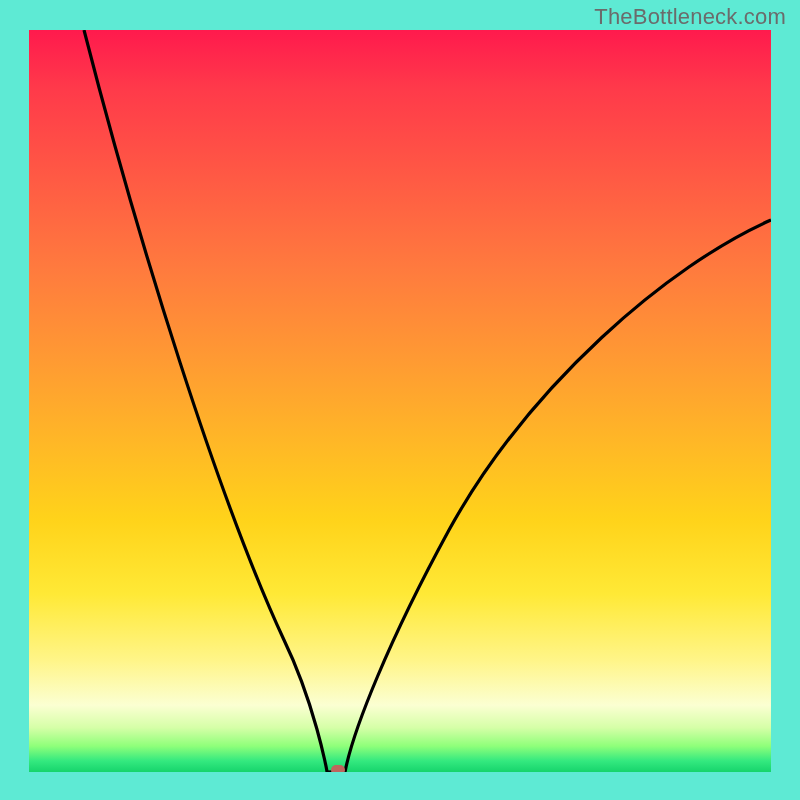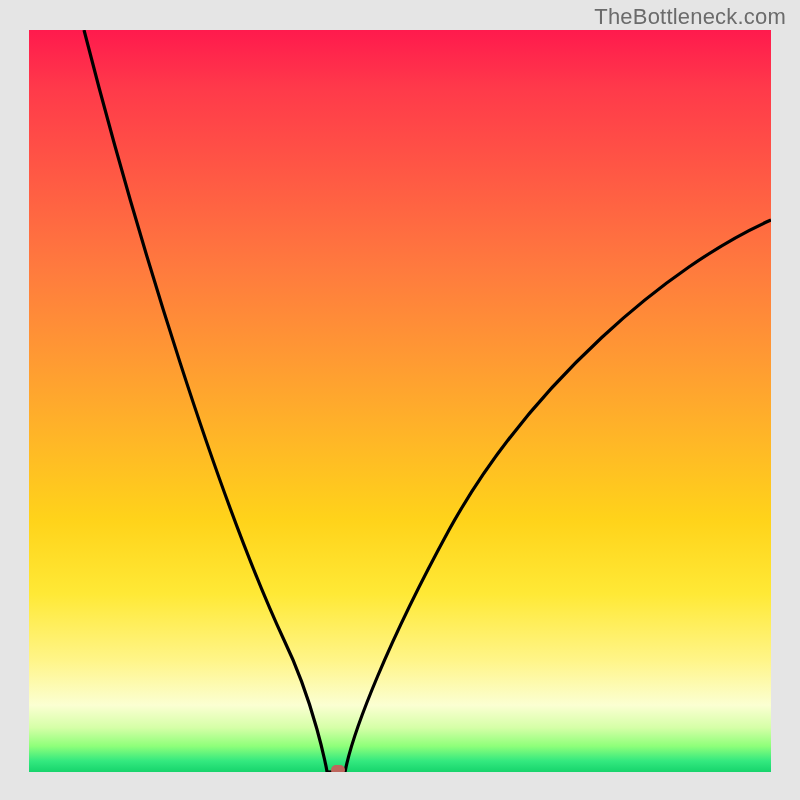--- a/index.html
+++ b/index.html
@@ -10,21 +10,21 @@
     overflow: hidden;
     background: #000;
     font-family: Arial, Helvetica, sans-serif;
   }
   .frame {
     position: absolute;
     left: 0;
     top: 0;
     width: 800px;
     height: 800px;
-    background: #e5e5e5;
+    background: #5eead4;
   }
   .plot-area {
     position: absolute;
     left: 29px;
     top: 30px;
     width: 742px;
     height: 742px;
     overflow: hidden;
     
     background: linear-gradient(to bottom,

